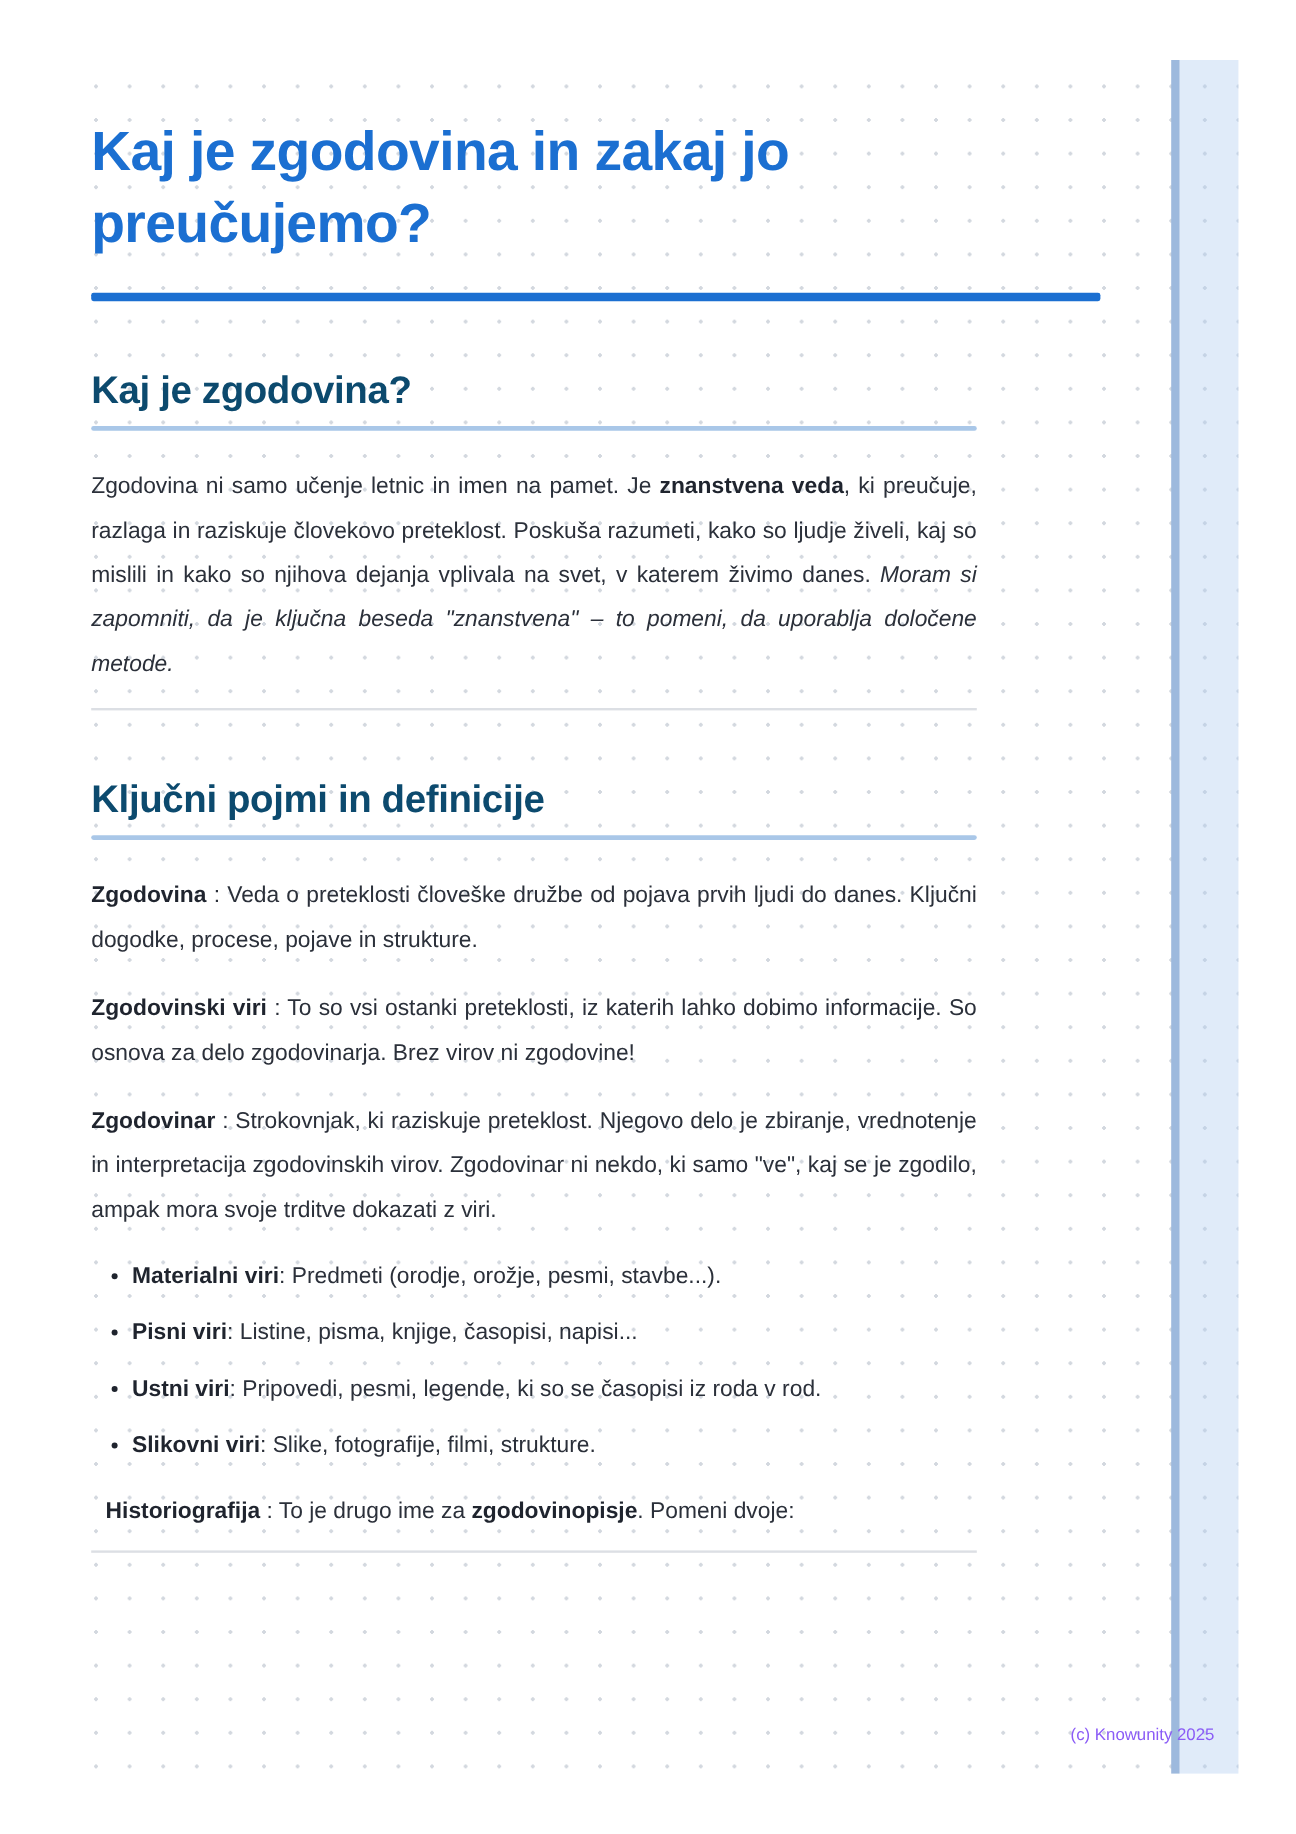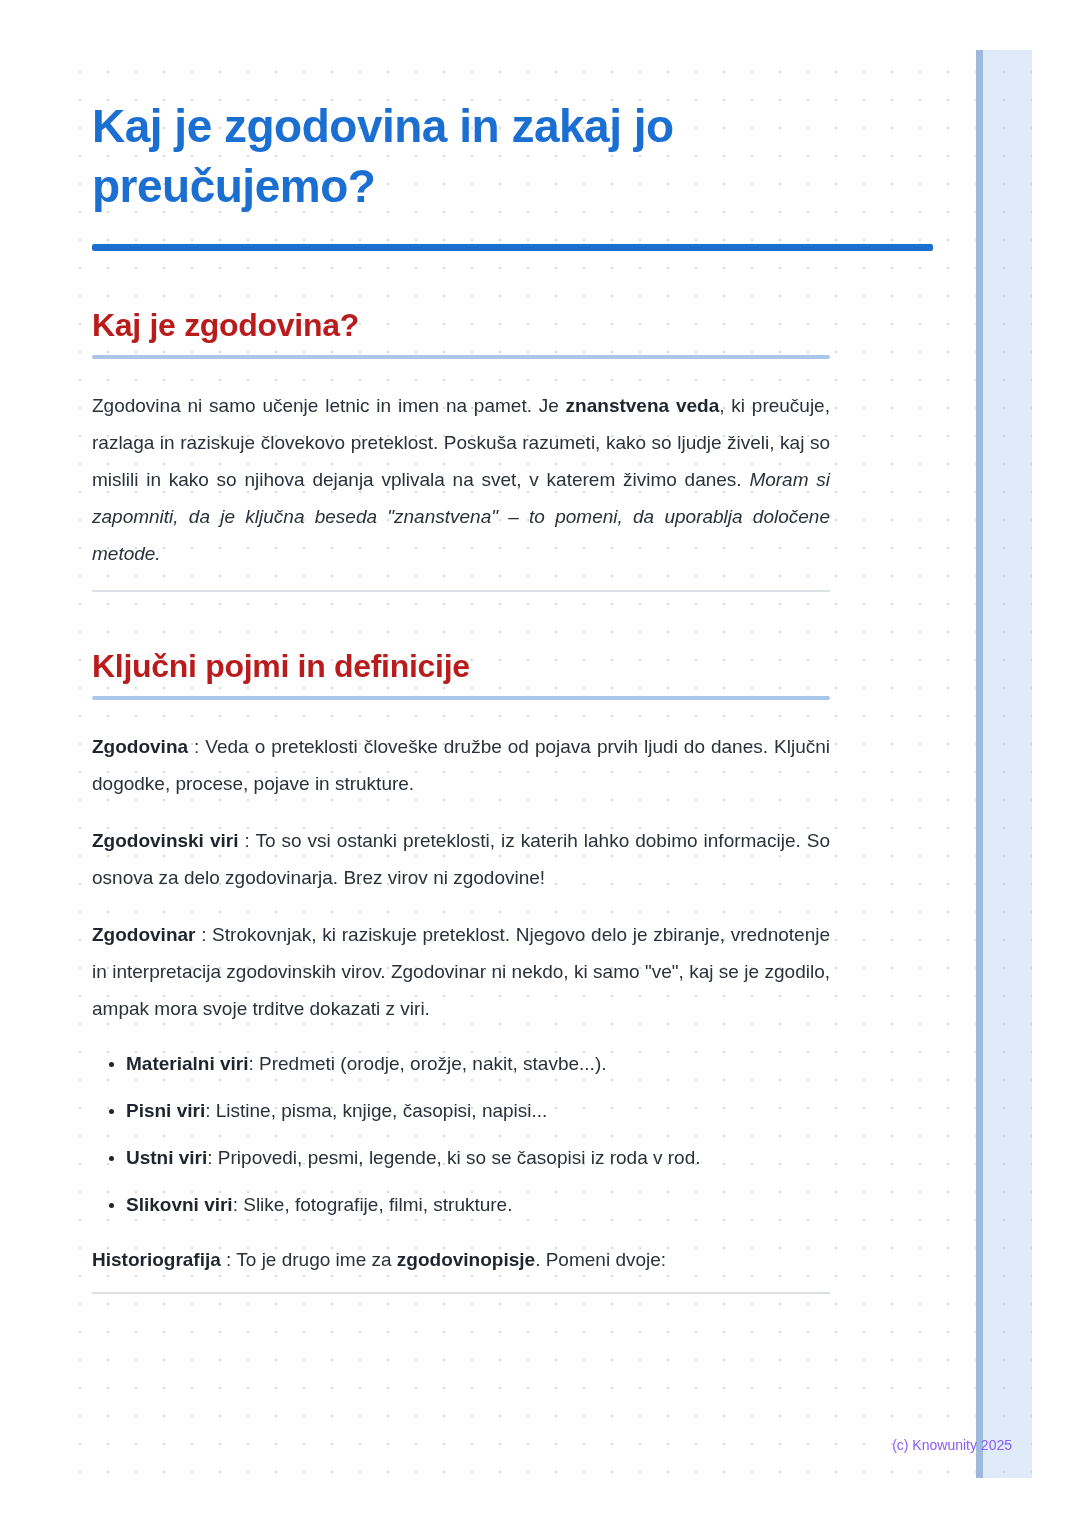--- a/index.html
+++ b/index.html
@@ -17,34 +17,34 @@
     background-image:radial-gradient(circle,#d3d8df 1.3px,rgba(0,0,0,0) 1.4px);
     background-size:28px 28px;
     background-position:10px 12px;
     pointer-events:none;
   }
   
   .accent-bar{position:absolute;top:50px;left:976px;width:56px;height:1428px;}
   .accent-bar .bar-dark{position:absolute;left:0;top:0;width:7px;height:100%;background:#9db9dd;}
   .accent-bar .bar-light{position:absolute;left:7px;top:0;width:49px;height:100%;background:rgba(173,203,238,0.38);}
   
-  .content{position:absolute;left:92px;top:0;width:738px;}
+  .content{position:absolute;left:76px;top:0;width:738px;}
   h1{
     margin:96px 0 0 0;
     font-size:46px;line-height:60px;font-weight:700;
     letter-spacing:-0.5px;
     color:#1b6fd1;
     width:820px;
   }
   .title-rule{margin-top:28px;width:841px;height:7px;background:#1b6fd1;border-radius:2px;}
   h2{
     margin:54px 0 0 0;
     font-size:32px;line-height:40px;font-weight:700;
     letter-spacing:-0.3px;
-    color:#b91c1c;
+    color:#0c4a6e;
   }
   .h2-rule{margin-top:10px;width:738px;height:4px;background:#a9c7e8;border-radius:2px;}
   p.body{
     margin:28px 0 0 0;
     font-size:19px;line-height:37px;
     color:#2b303a;
   }
   p.just{text-align:justify;}
   p.def{margin-top:20px;}
   .divider{margin-top:18px;width:738px;height:2px;background:#dcdfe4;}
@@ -96,27 +96,27 @@
       <h2>Ključni pojmi in definicije</h2>
       <div class="h2-rule"></div>
 
       <p class="body just"><strong>Zgodovina</strong><span> : Veda o preteklosti človeške družbe od pojava prvih ljudi do danes. Ključni dogodke, procese, pojave in strukture.</span></p>
 
       <p class="body just def"><strong>Zgodovinski viri</strong><span> : To so vsi ostanki preteklosti, iz katerih lahko dobimo informacije. So osnova za delo zgodovinarja. Brez virov ni zgodovine!</span></p>
 
       <p class="body just def"><strong>Zgodovinar</strong><span> : Strokovnjak, ki raziskuje preteklost. Njegovo delo je zbiranje, vrednotenje in interpretacija zgodovinskih virov. Zgodovinar ni nekdo, ki samo "ve", kaj se je zgodilo, ampak mora svoje trditve dokazati z viri.</span></p>
 
       <ul class="src-list">
-        <li><strong>Materialni viri</strong><span>: Predmeti (orodje, orožje, nakit, stavbe...).</span></li>
+        <li><strong>Materialni viri</strong><span>: Predmeti (orodje, orožje, pesmi, stavbe...).</span></li>
         <li><strong>Pisni viri</strong><span>: Listine, pisma, knjige, časopisi, napisi...</span></li>
         <li><strong>Ustni viri</strong><span>: Pripovedi, pesmi, legende, ki so se časopisi iz roda v rod.</span></li>
         <li><strong>Slikovni viri</strong><span>: Slike, fotografije, filmi, strukture.</span></li>
       </ul>
 
-      <p class="body" style="margin-top:18px;"><strong>Historiografija</strong><span> : To je drugo ime za </span><strong>zgodovinopisje</strong><span>. Pomeni dvoje:</span></p>
+      <p class="body" style="margin-top:18px;margin-left:12px;"><strong>Historiografija</strong><span> : To je drugo ime za </span><strong>zgodovinopisje</strong><span>. Pomeni dvoje:</span></p>
 
     </section>
 
     <div class="divider end"></div>
 
   </main>
 
   <div class="footer">(c) Knowunity 2025</div>
 
 </div>

